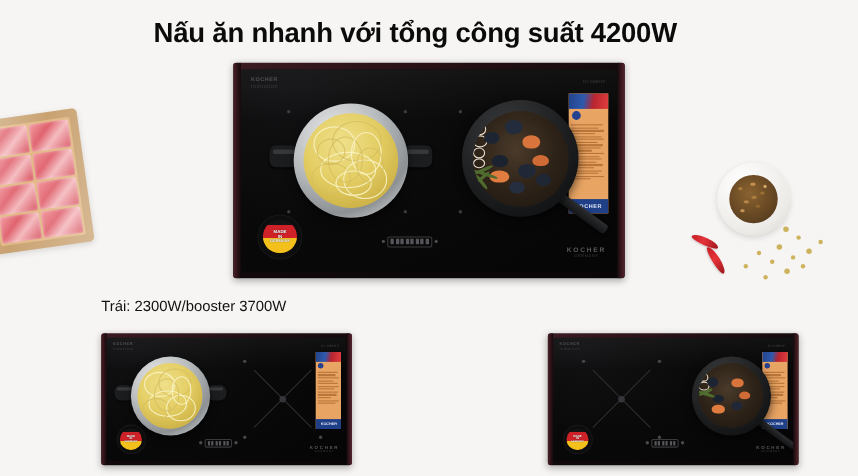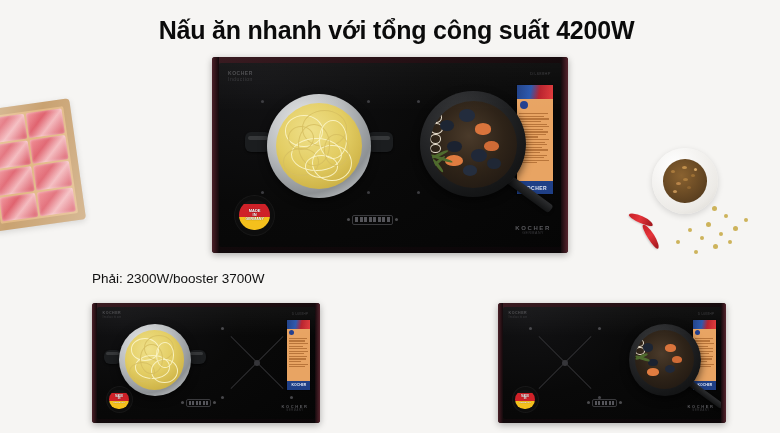--- a/index.html
+++ b/index.html
@@ -9,21 +9,21 @@
     font-family:"Liberation Sans", sans-serif;
     overflow:hidden;position:relative;
   }
   .stage{position:absolute;inset:0;}
 
   
   .title{
     position:absolute;left:0;top:16px;width:755px;
     text-align:center;
     font-size:25px;font-weight:bold;color:#0b0b0b;
-    letter-spacing:-0.2px;white-space:nowrap;padding-left:19px;
+    letter-spacing:-0.2px;white-space:nowrap;
   }
 
   
   .caption{
     position:absolute;font-size:13.5px;color:#111;
     white-space:nowrap;font-weight:400;
   }
   .caption.left{left:92px;top:271px;}
   .caption.right{left:500px;top:271px;}
 
@@ -333,21 +333,21 @@
           <div class="herb" style="left:40%;top:20%;width:22%;height:4%;transform:rotate(-24deg);"></div>
           <div class="herb" style="left:24%;top:54%;width:26%;height:4%;transform:rotate(18deg);"></div>
           <div class="herb" style="left:54%;top:70%;width:20%;height:4%;transform:rotate(-40deg);"></div>
           <div class="herb" style="left:14%;top:32%;width:18%;height:3.5%;transform:rotate(52deg);"></div>
         </div>
       </div>
 
     </div>
   </div>
 
-  <div class="caption left">Phải: 2300W/booster 3700W</div>
+  <div class="caption left">Trái: 2300W/booster 3700W</div>
 
   <div class="cooktop" style="left:92px;top:303px;width:228px;height:120px;">
     <div class="edge-l"></div>
     <div class="edge-r"></div>
     <div class="glass">
 
       <div class="brand-tl" style="left:6px;top:4px;font-size:3.6px;">
         <span>KOCHER</span>
         <span class="sub">Induction</span>
       </div>

